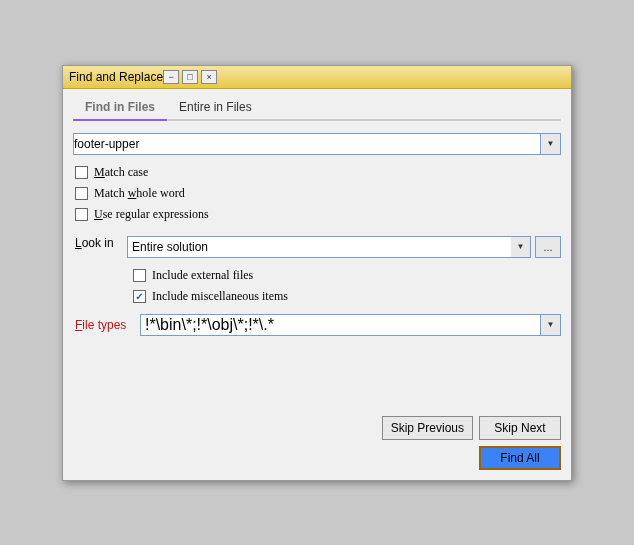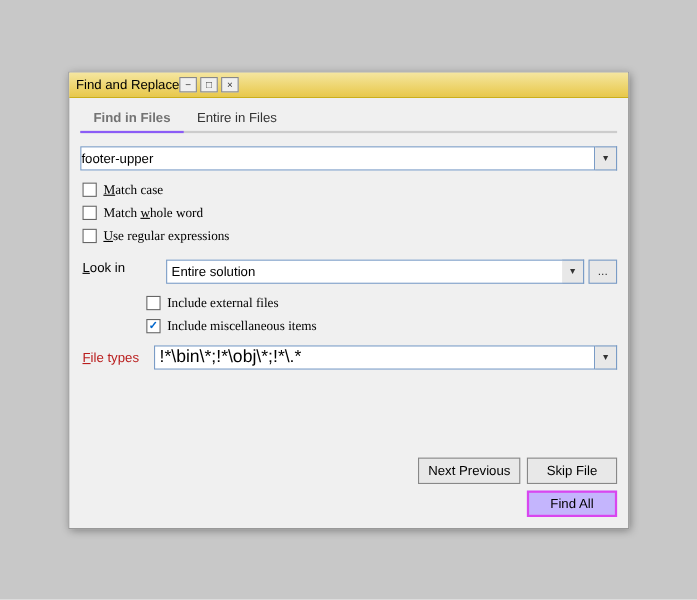--- a/index.html
+++ b/index.html
@@ -275,22 +275,22 @@
       height: 24px;
       background: #e8e8e8;
       border: 1px solid #888;
       font-size: 12px;
       cursor: pointer;
       padding: 0 8px;
       color: #000;
     }
 
     .action-btn.find-all {
-      border: 2px solid #d946ef;
-      background: #c4b5fd;
+      border: 2px solid #a16207;
+      background: #3b82f6;
     }
 
     .checked-box {
       width: 13px;
       height: 13px;
       border: 1px solid #666;
       background: #fff;
       display: inline-flex;
       align-items: center;
       justify-content: center;
@@ -367,21 +367,21 @@
       </span>
     </div>
 
     <div class="section-divider"></div>
 
     <div class="look-in-row">
       <span class="look-in-label">
         <span class="underline">L</span>ook in
       </span>
       <div class="select-wrapper">
-        <select class="look-in-select" style="padding-right:40px;width:100%;margin-left:24px;">
+        <select class="look-in-select" style="padding-right:40px;width:100%;">
           <option>Entire solution</option>
           <option>Current project</option>
           <option>Current document</option>
         </select>
         <div class="select-arrow">▼</div>
       </div>
       <button class="browse-btn">...</button>
     </div>
 
     <div class="indented-checkboxes">
@@ -404,24 +404,24 @@
       <div class="file-types-wrapper">
         <input class="file-types-input" type="text" value="!*\bin\*;!*\obj\*;!*\.*" style="">
         <button class="file-types-arrow">▼</button>
       </div>
     </div>
 
     <div class="spacer"></div>
 
     <div class="buttons-row">
       <button class="action-btn">
-        <span>Next Previous</span>
+        <span>Skip Previous</span>
       </button>
       <button class="action-btn">
-        <span>Skip File</span>
+        <span>Skip Next</span>
       </button>
     </div>
 
     <div class="buttons-row2">
       <button class="action-btn find-all">
         <span>Find All</span>
       </button>
     </div>
 
   </div>

